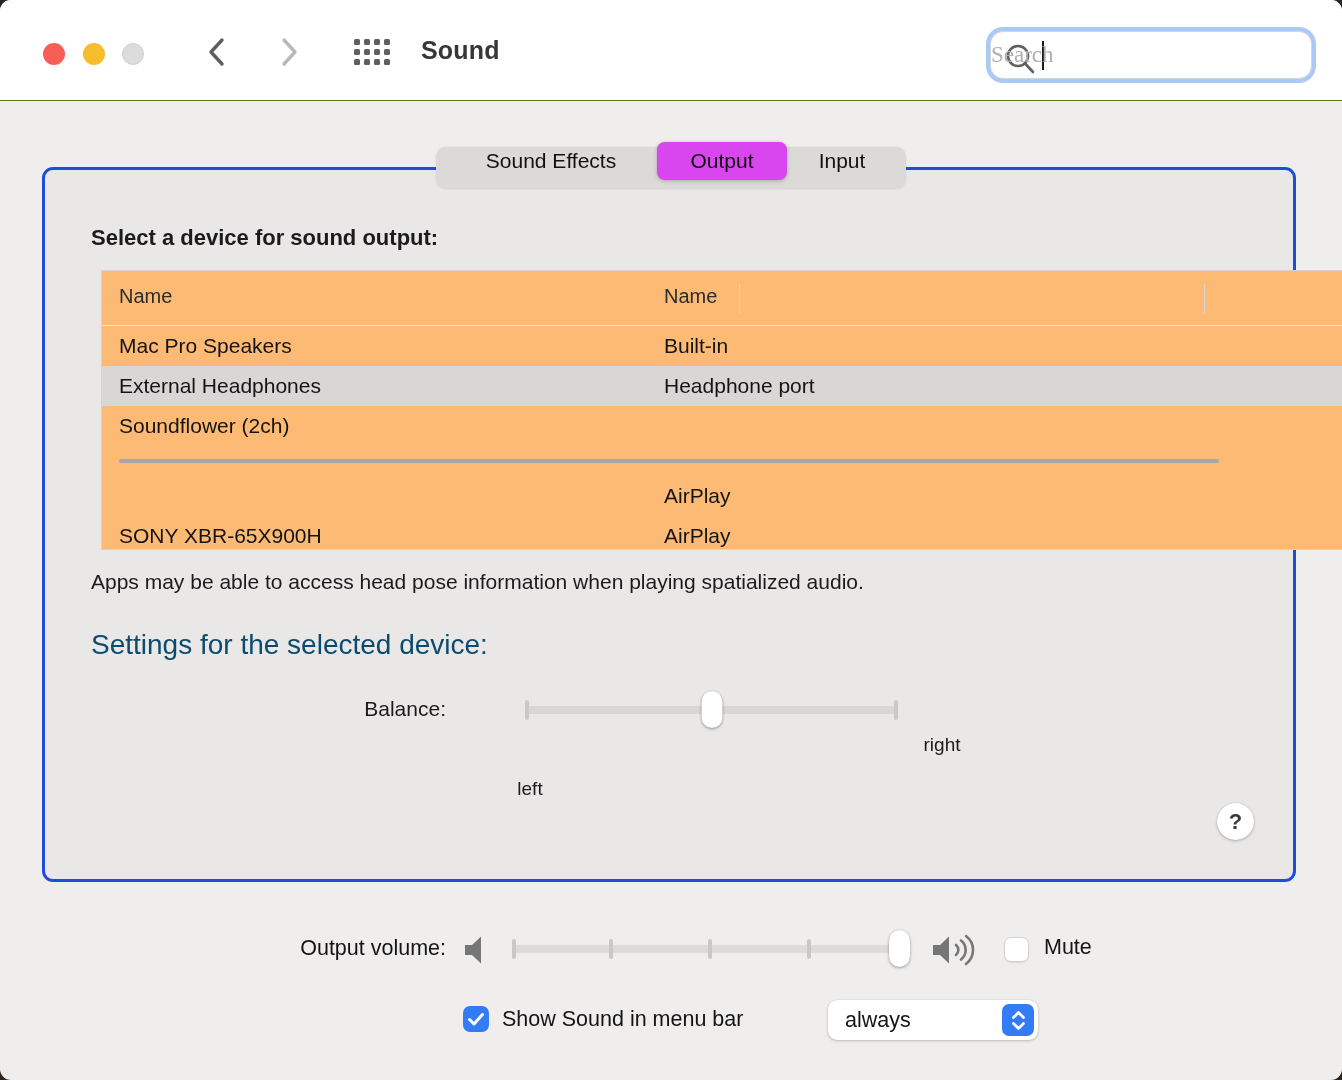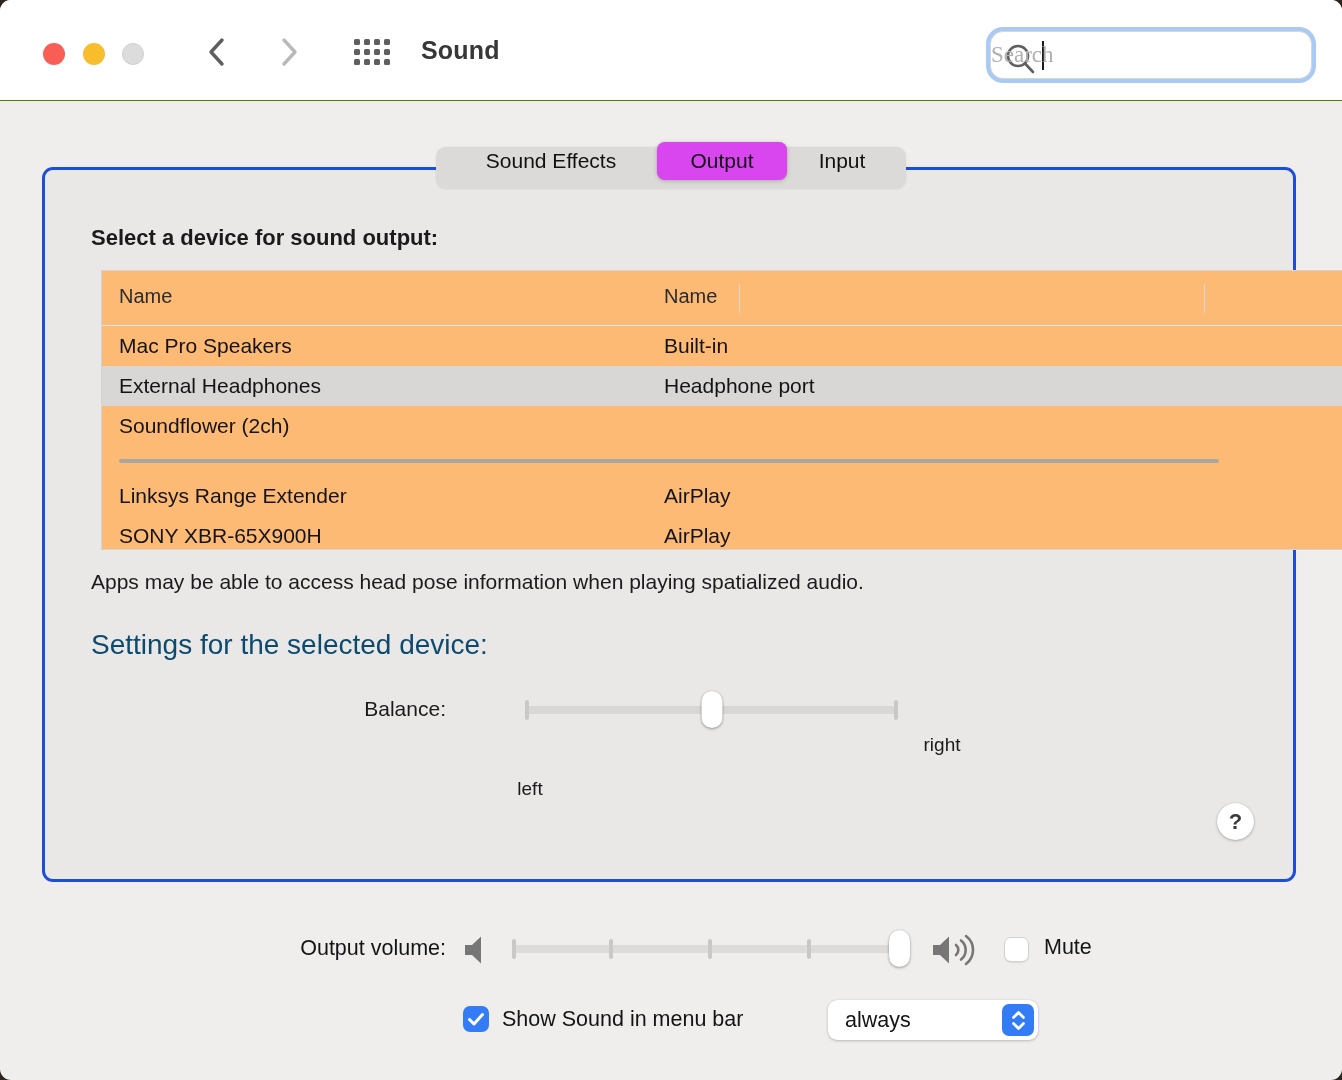--- a/index.html
+++ b/index.html
@@ -252,21 +252,20 @@
             <span class="cell-type">Headphone port</span>
           </div>
           <div class="trow">
             <span class="cell-name">Soundflower (2ch)</span>
             <span class="cell-type"></span>
           </div>
           <div class="list-sep-row">
               <div class="line"></div>
             </div>
           <div class="trow">
-            <span class="cell-name">Linksys Range Extender</span>
             <span class="cell-type">AirPlay</span>
           </div>
           <div class="trow">
             <span class="cell-name">SONY XBR-65X900H</span>
             <span class="cell-type">AirPlay</span>
           </div>
         </div>
         <div class="scrollcol">
           <div class="scrollthumb"></div>
         </div>

